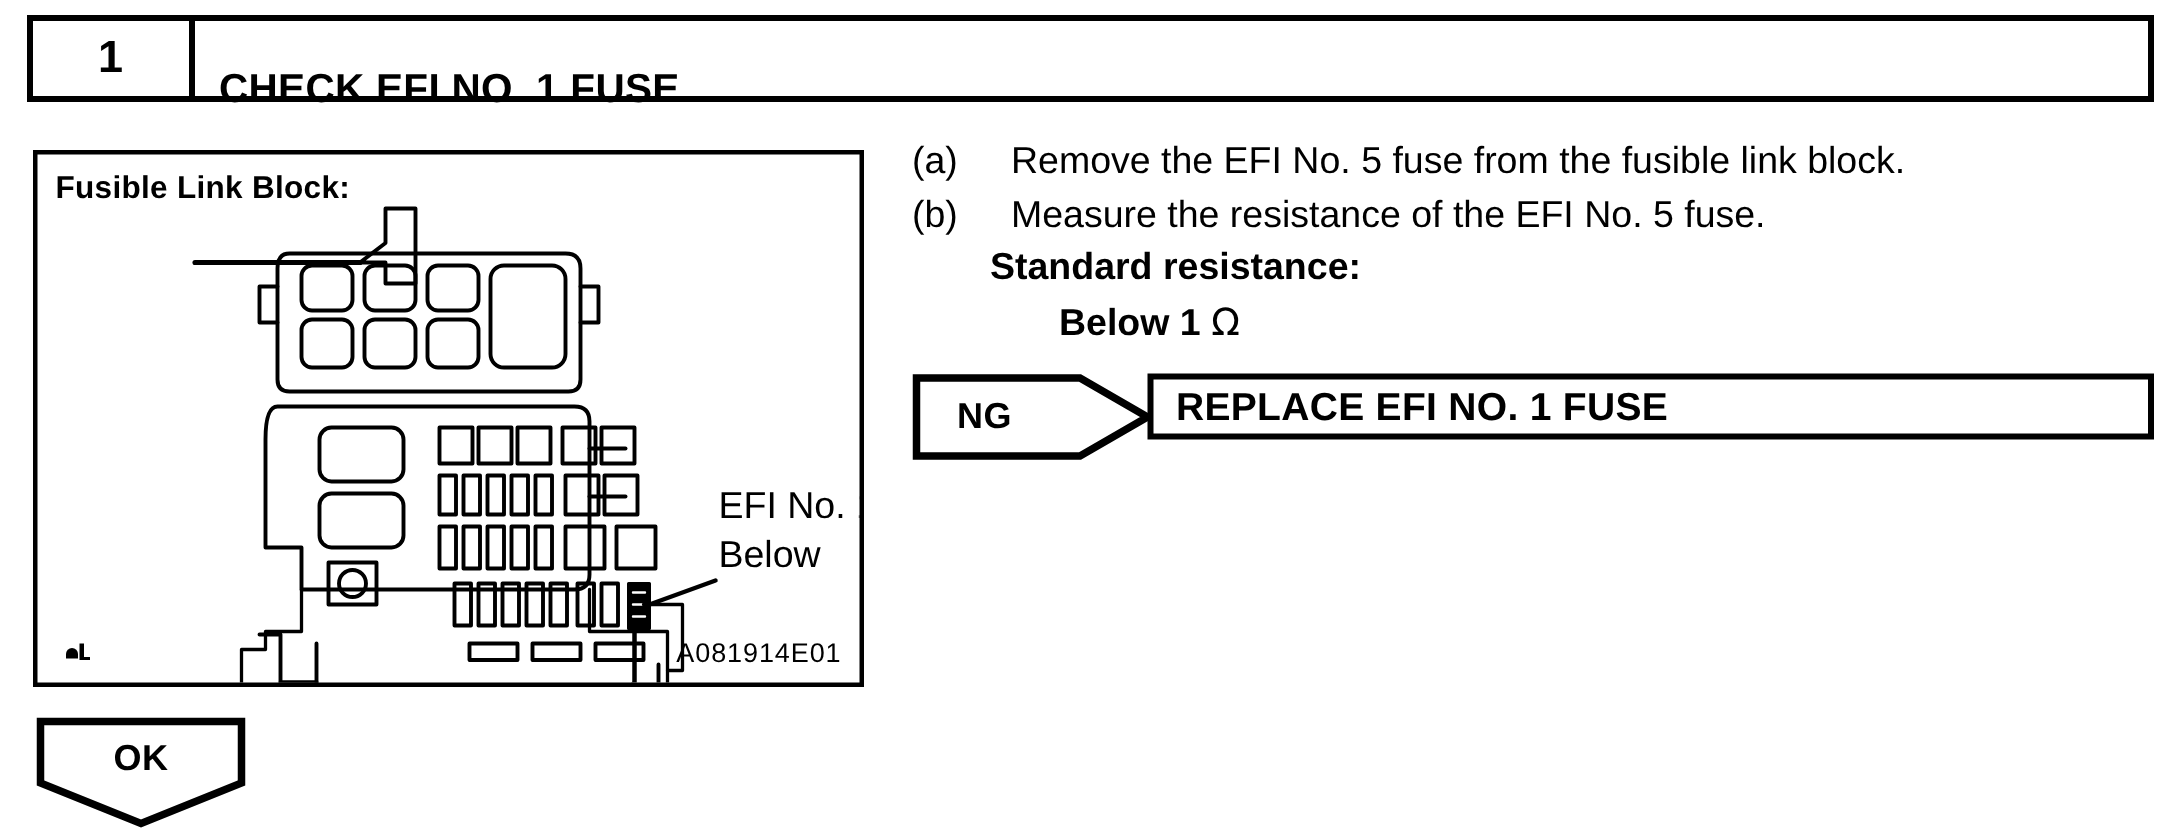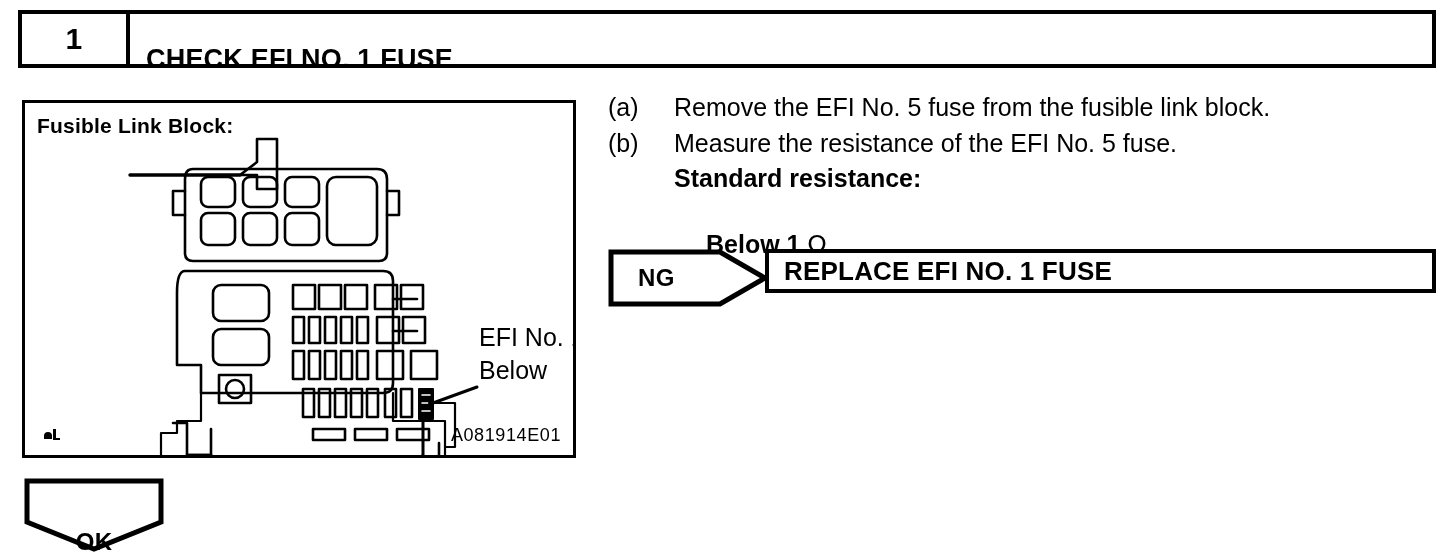--- a/index.html
+++ b/index.html
@@ -124,33 +124,32 @@
     font-size: 25px;
     line-height: 1.42;
     white-space: nowrap;
   }
   .proc-label {
     width: 66px;
     flex: none;
   }
   .proc-text { flex: 1; }
   .proc-sub {
-    margin-left: 66px;
+    margin-left: 52px;
     font-size: 25px;
     font-weight: bold;
     line-height: 1.42;
     white-space: nowrap;
   }
   .proc-sub2 {
     margin-left: 98px;
     font-size: 25px;
     font-weight: bold;
     line-height: 1.42;
     white-space: nowrap;
-    margin-top: 30px;
   }
   .ohm { font-weight: normal; font-family: "DejaVu Sans", sans-serif; }
 
   
   .ng-arrow {
     position: absolute;
     left: 608px;
     top: 249px;
     width: 184px;
     height: 58px;
@@ -195,21 +194,20 @@
   .ok-arrow svg { display: block; }
   .ok-label {
     position: absolute;
     left: 0;
     right: 0;
     top: 14px;
     text-align: center;
     font-size: 24px;
     font-weight: bold;
     letter-spacing: 0.3px;
-    margin-top: 36px;
   }
 </style>
 </head>
 <body>
 
 <div class="step-header">
   <div class="step-number-cell">
     <span class="num">1</span>
   </div>
   <div class="step-title-cell">

